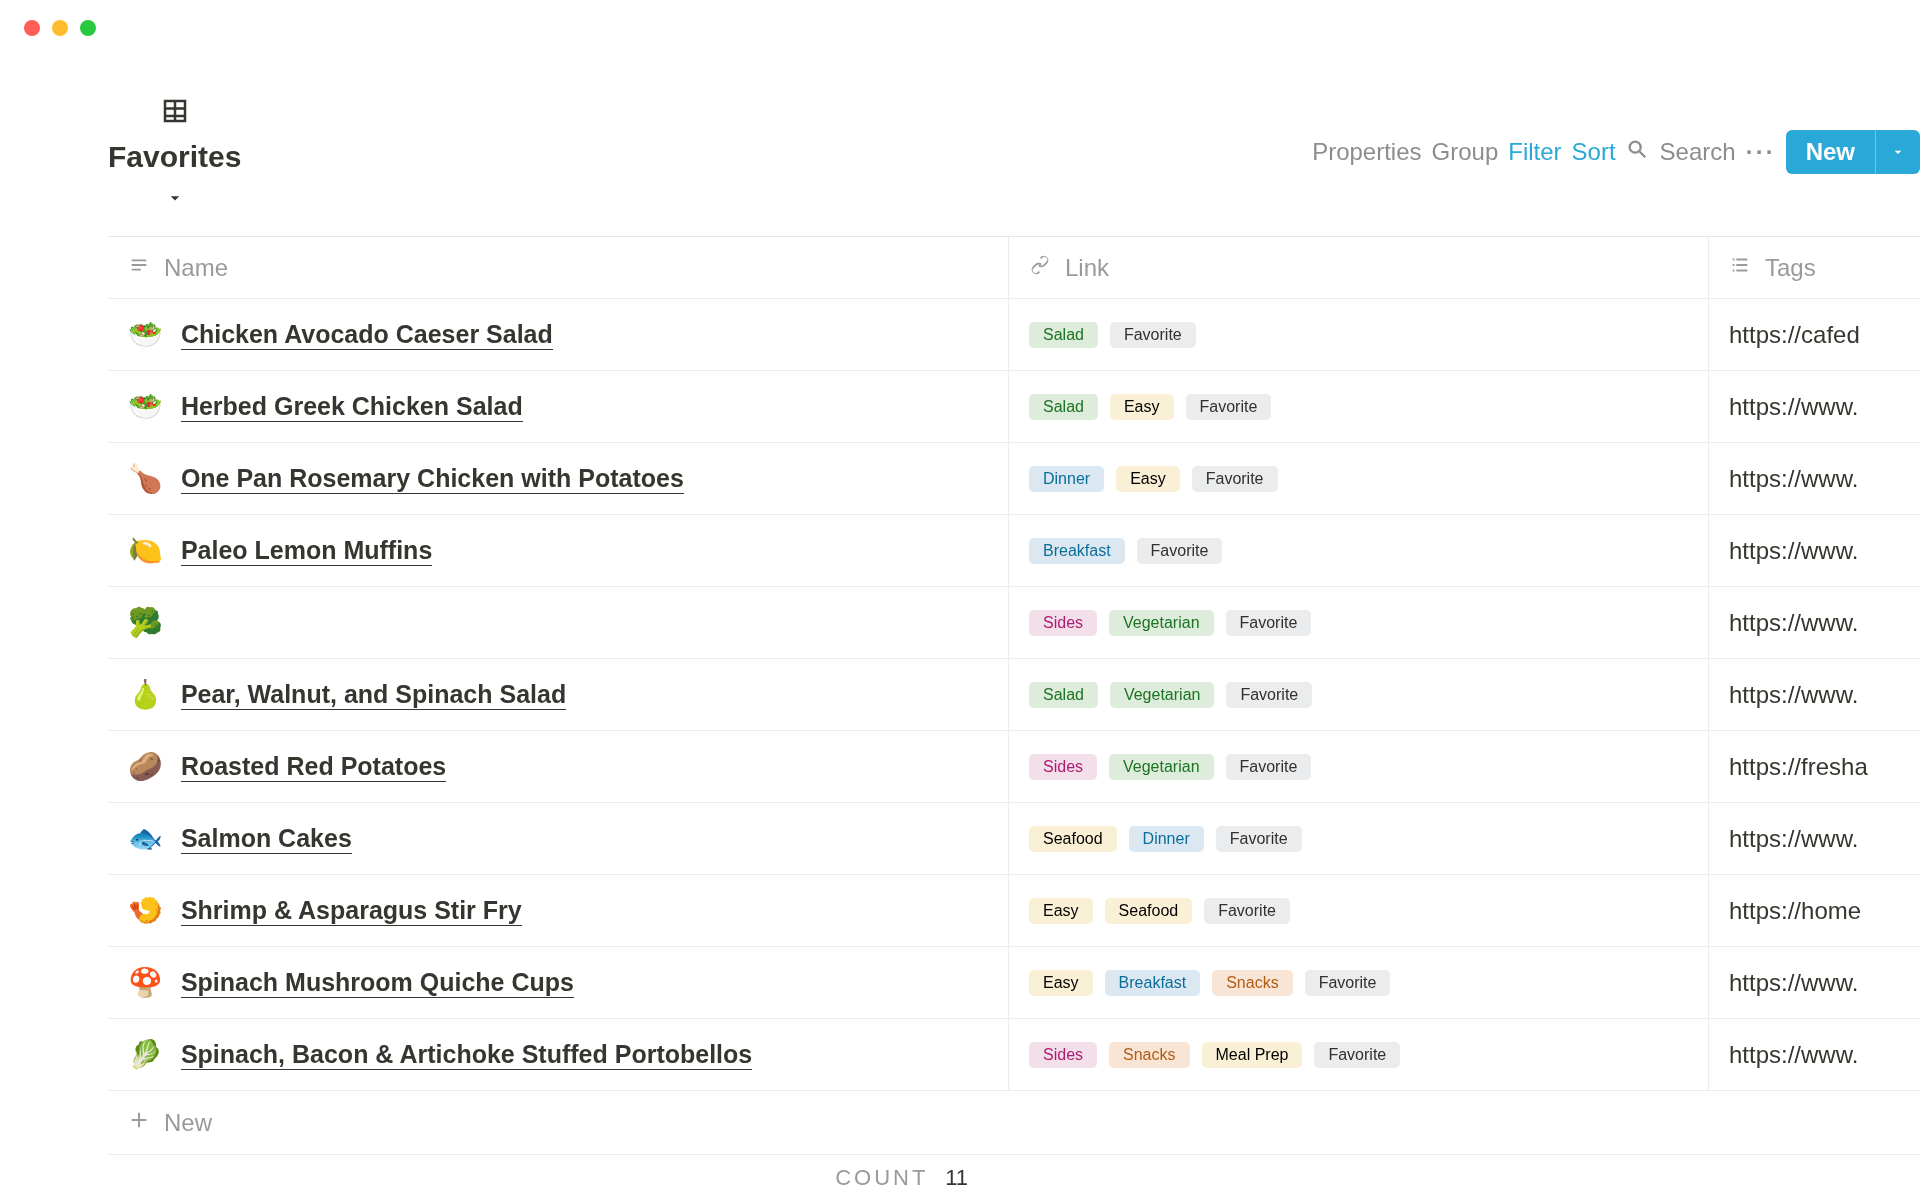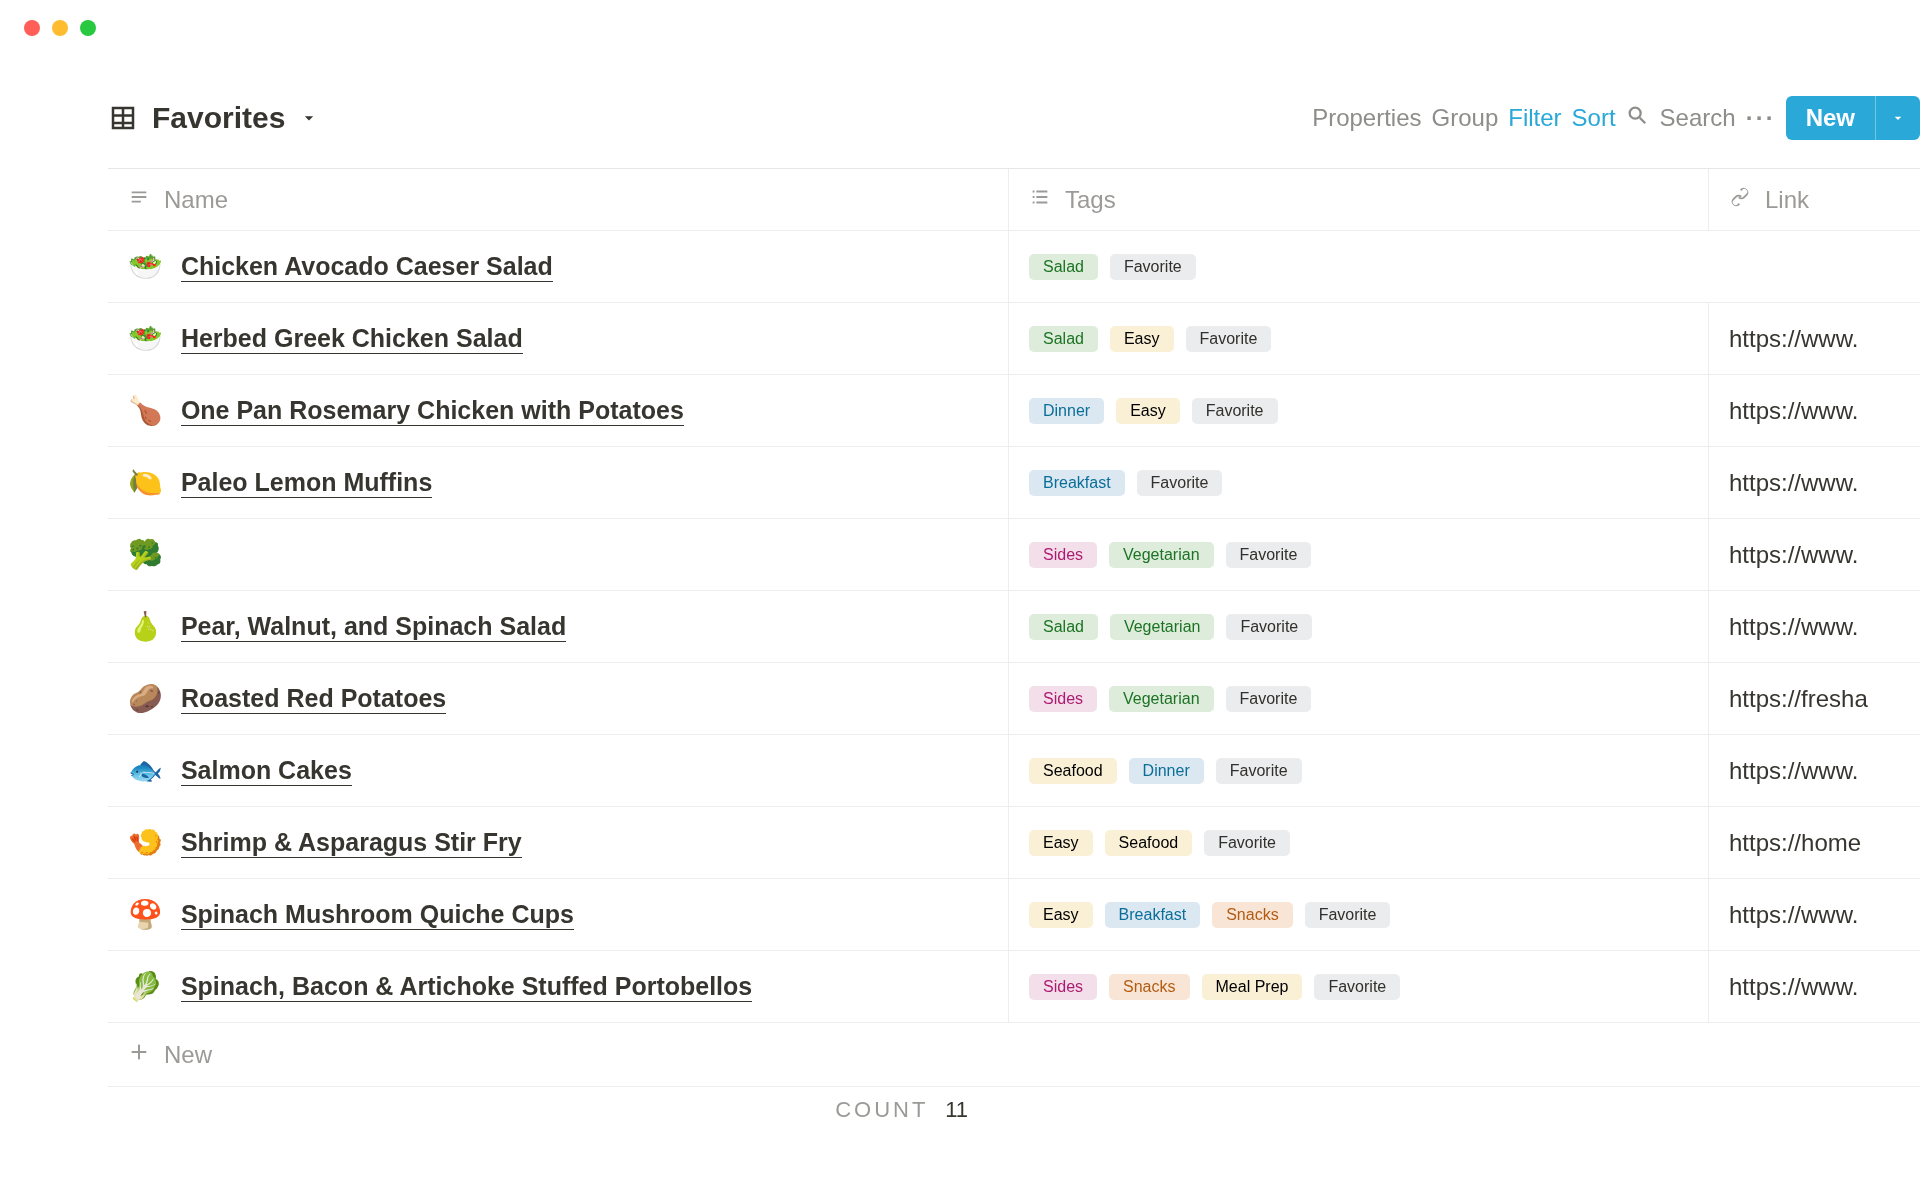--- a/index.html
+++ b/index.html
@@ -7,21 +7,21 @@
   
   .titlebar { height:56px; display:flex; align-items:center; padding-left:24px; gap:12px; }
   .dot { width:16px; height:16px; border-radius:50%; }
   .dot.red { background:#ff5f57; }
   .dot.yellow { background:#febc2e; }
   .dot.green { background:#28c840; }
 
   .page { padding: 40px 0 0 108px; }
 
   .toolbar { display:flex; align-items:center; justify-content:space-between; padding-right:0; margin-bottom:28px; }
-  .view-switch { display:flex; align-items:center; gap:14px; font-size:30px; font-weight:700; cursor:pointer; }
+  .view-switch { display:flex; align-items:center; gap:14px; font-size:30px; font-weight:700; cursor:pointer;flex-direction:column; }
   .view-switch .db-icon svg { width:30px; height:30px; display:block; fill:#37352f; }
   .view-switch .chev svg { width:20px; height:20px; display:block; fill:#37352f; }
 
   .toolbar-right { display:flex; align-items:center; gap:10px; font-size:24px; color:#8d8d8a;margin-left:31px; }
   .tbtn { cursor:pointer; white-space:nowrap; }
   .tbtn.active { color:#2aa8d8; }
   .search { display:flex; align-items:center; gap:12px; cursor:pointer; }
   .search svg { width:22px; height:22px; stroke:#8d8d8a; fill:none; stroke-width:2.5; }
   .dots { letter-spacing:2px; font-weight:700; cursor:pointer; }
   .newbtn { display:flex; align-items:stretch; }
@@ -118,48 +118,51 @@
         <span>
           <svg viewBox="0 0 24 24">
               <path d="M4 6h16v2H4zM4 11h16v2H4zM4 16h10v2H4z"></path>
             </svg>
         </span>
         <span>Name</span>
       </div>
       <div class="cell">
         <span>
           <svg viewBox="0 0 24 24">
-              <path d="M4 5h2v2H4zM8 5h12v2H8zM4 11h2v2H4zM8 11h12v2H8zM4 17h2v2H4zM8 17h12v2H8z"></path>
+              <path d="M10 13a5 5 0 0 0 7 0l3-3a5 5 0 0 0-7-7l-1 1 1.4 1.4 1-1a3 3 0 1 1 4.2 4.2l-3 3a3 3 0 0 1-4.2 0L10 13zm4-2a5 5 0 0 0-7 0l-3 3a5 5 0 0 0 7 7l1-1-1.4-1.4-1 1a3 3 0 1 1-4.2-4.2l3-3a3 3 0 0 1 4.2 0L14 11z"></path>
             </svg>
         </span>
-        <span>Tags</span>
+        <span>Link</span>
       </div>
       <div class="cell">
         <span>
           <svg viewBox="0 0 24 24">
-              <path d="M10 13a5 5 0 0 0 7 0l3-3a5 5 0 0 0-7-7l-1 1 1.4 1.4 1-1a3 3 0 1 1 4.2 4.2l-3 3a3 3 0 0 1-4.2 0L10 13zm4-2a5 5 0 0 0-7 0l-3 3a5 5 0 0 0 7 7l1-1-1.4-1.4-1 1a3 3 0 1 1-4.2-4.2l3-3a3 3 0 0 1 4.2 0L14 11z"></path>
+              <path d="M4 5h2v2H4zM8 5h12v2H8zM4 11h2v2H4zM8 11h12v2H8zM4 17h2v2H4zM8 17h12v2H8z"></path>
             </svg>
         </span>
-        <span>Link</span>
+        <span>Tags</span>
       </div>
     </div>
 
     <div id="rows">
         <div class="row">
           <div class="cell">
             <div class="name">
               <span class="emoji">🥗</span>
               <span class="title">Chicken Avocado Caeser Salad</span>
             </div>
           </div>
           <div class="cell">
             <div class="tags">
               <span class="tag tag-green">Salad</span>
               <span class="tag tag-default">Favorite</span>
             </div>
+          </div>
+          <div class="cell">
+            <span class="linktxt">https://cafed</span>
           </div>
         </div>
         <div class="row">
           <div class="cell">
             <div class="name">
               <span class="emoji">🥗</span>
               <span class="title">Herbed Greek Chicken Salad</span>
             </div>
           </div>
           <div class="cell">

